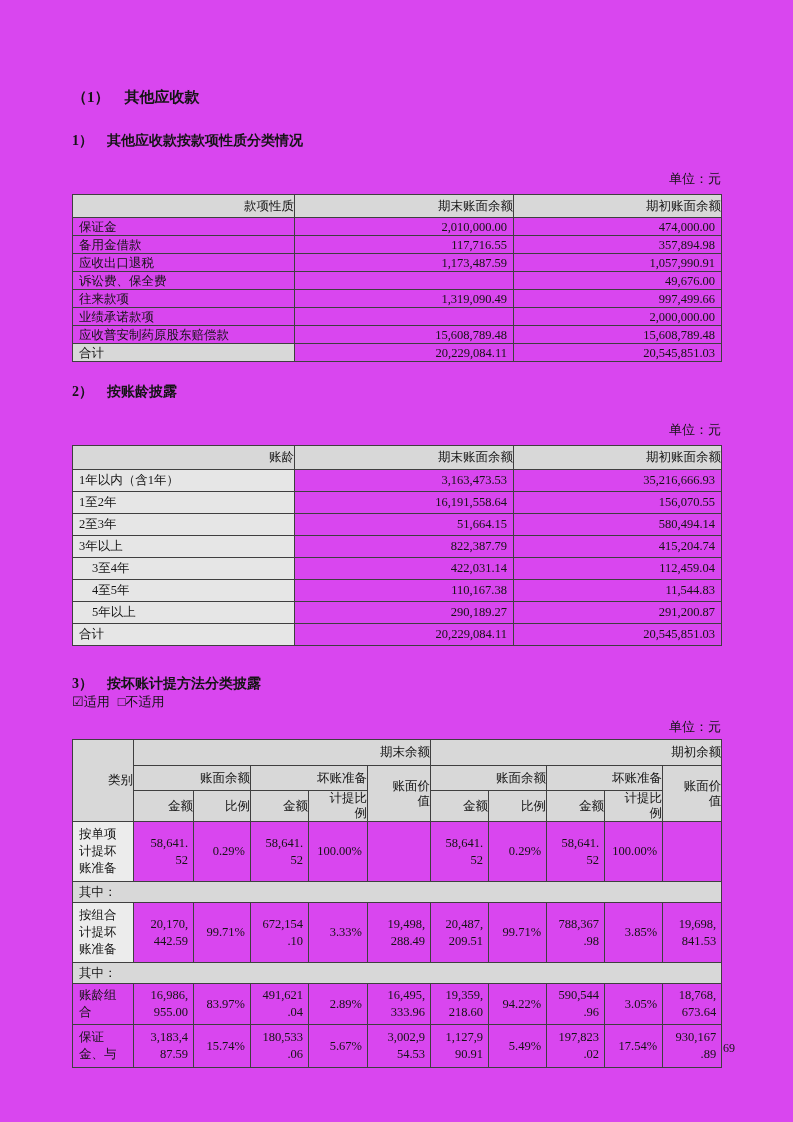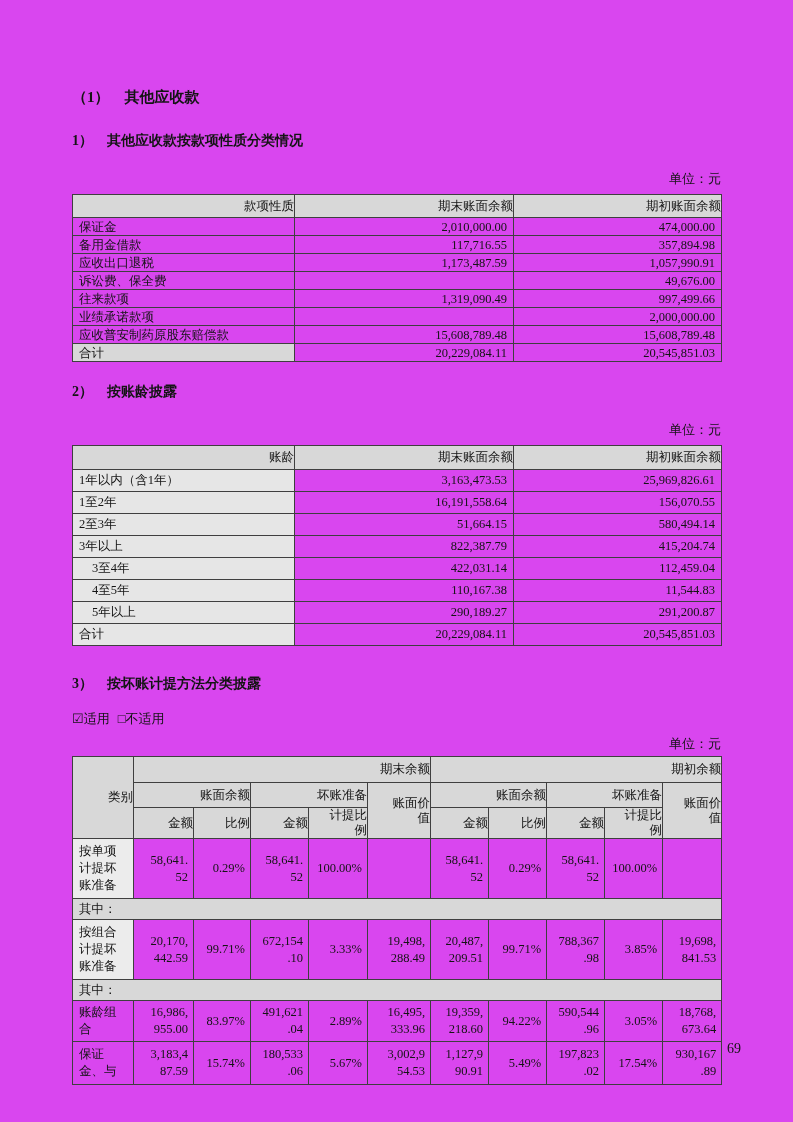--- a/index.html
+++ b/index.html
@@ -16,21 +16,21 @@
 
   .h-main { font-size:15px; font-weight:bold; margin:0; white-space:pre-wrap; }
   .h-sub  { font-size:14px; font-weight:bold; margin:0; white-space:pre-wrap; }
   .h-sub1 { margin-top:25px; }
   .h-sub2 { margin-top:21px; }
   .h-sub3 { margin-top:29px; }
 
   .unit { font-size:13px; text-align:right; margin-top:20px; margin-bottom:6px; }
   .unit3 { margin-top:7px; margin-bottom:3px; }
 
-  .applicability { font-size:13px; margin-top:17px; }
+  .applicability { font-size:13px; }
   .applicability span { margin-right:8px; }
 
   table { border-collapse:collapse; table-layout:fixed; width:649px; }
   td,th { border:1px solid #3f3f3f; font-size:12.5px; font-weight:normal;
           overflow:hidden; vertical-align:middle; padding:0; }
   th { background:#d8d8d8; text-align:right; }
 
   .lbl { text-align:left; padding:0 4px 0 6px; }
   .num { text-align:right; padding:0 6px 0 2px; }
   .g   { background:#d8d8d8; }
@@ -52,21 +52,21 @@
   .t3 .hr2 th { height:24px; }
   .t3 .hr3 th { height:30px; }
   .t3 td { line-height:17px; white-space:pre-line; }
   .t3 .cat { text-align:left; padding:2px 3px 2px 6px; }
   .t3 .num { padding:2px 5px 2px 2px; }
   .t3 .r-tall td { height:55px; }
   .t3 .among td { height:20px; line-height:14px; }
   .t3 .r-med td { height:36px; }
   .t3 .r-med2 td { height:38px; }
 
-  .page-number { position:absolute; top:1041px; right:52px; font-size:14px; }
+  .page-number { position:absolute; top:1041px; right:58px; font-size:12px; }
 </style>
 </head>
 <body>
 
 <div class="page">
   <div class="content">
 
     <p class="h-main">（1）　其他应收款</p>
 
     <p class="h-sub h-sub1">1）　其他应收款按款项性质分类情况</p>
@@ -140,21 +140,21 @@
         </colgroup>
       <tbody>
           <tr>
         <th>账龄</th>
         <th>期末账面余额</th>
         <th>期初账面余额</th>
       </tr>
       <tr>
         <td class="lbl g2">1年以内（含1年）</td>
         <td class="num">3,163,473.53</td>
-        <td class="num">25,969,826.61</td>
+        <td class="num">35,216,666.93</td>
       </tr>
       <tr>
         <td class="lbl g2">1至2年</td>
         <td class="num">16,191,558.64</td>
         <td class="num">156,070.55</td>
       </tr>
       <tr>
         <td class="lbl g2">2至3年</td>
         <td class="num">51,664.15</td>
         <td class="num">580,494.14</td>

